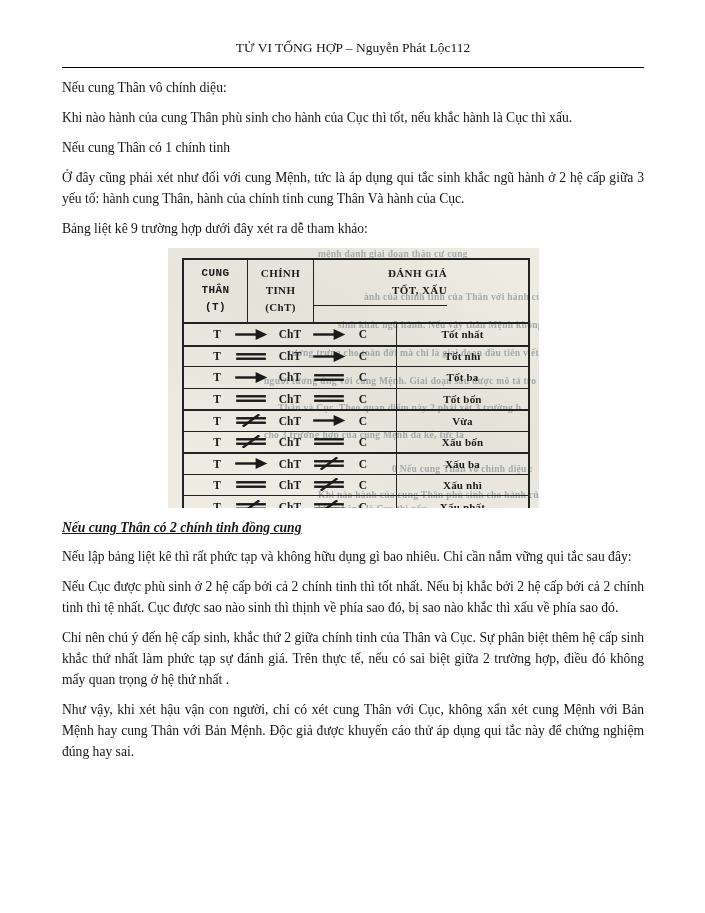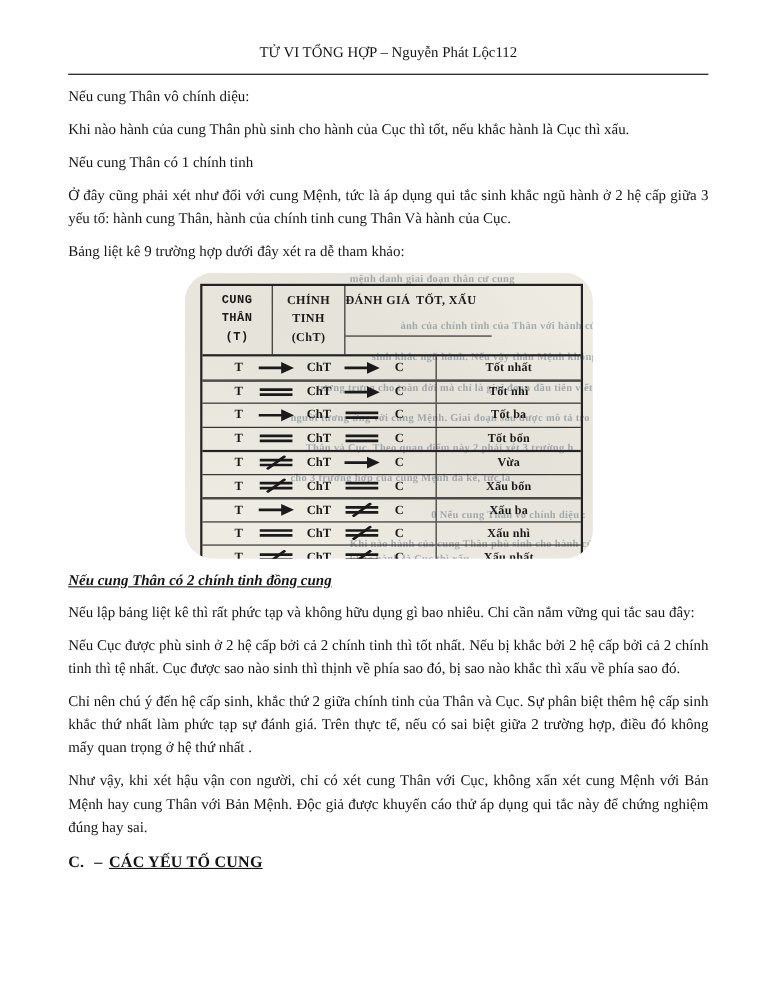--- a/index.html
+++ b/index.html
@@ -43,21 +43,20 @@
   .scan {
     position: relative;
     width: 371px; height: 260px;
     margin: 7px 0 9px 106px;
     background:
       radial-gradient(ellipse at 20% 15%, rgba(120,120,110,.07), transparent 55%),
       radial-gradient(ellipse at 85% 70%, rgba(120,120,110,.08), transparent 50%),
       radial-gradient(ellipse at 55% 40%, rgba(140,135,120,.06), transparent 60%),
       #eeebe2;
     overflow: hidden;
-    border-radius: 26px;
   }
   .bleed-layer { position: absolute; inset: 0; z-index: 0; }
   .bleed {
     position: absolute; white-space: nowrap;
     font-size: 9.5px; font-weight: bold;
     color: rgba(100,120,132,.55);
     filter: blur(.4px);
     letter-spacing: .3px;
   }
 
@@ -71,21 +70,21 @@
   .hdr-cell {
     display: flex; flex-direction: column; align-items: center;
     padding-top: 7px; gap: 5px;
     font-size: 11px; letter-spacing: .4px;
     border-right: 1.6px solid #222;
   }
   .hdr-cell:last-child { border-right: none; }
   .hc1 { width: 64px; font-family: Liberation Mono, monospace; } .hc2 { width: 66px; } .hc3 { width: 83px; padding-top: 24px; }
   .hc4 { width: 133px; padding: 0; gap: 0; }
   .hc4 .hdr-sub {
-    width: 100%; display: flex; align-items: flex-start;
+    width: 100%; display: flex; flex-direction: column; align-items: flex-end;
     padding-top: 7px; gap: 5px; height: 46px;
     border-bottom: 1.6px solid #222;
   }
 
   .trow { display: flex; height: 21.5px; border-bottom: 1.4px solid #222; }
   .trow:last-child { border-bottom: none; }
   .trow.group-start { border-top: 1.6px solid #222; }
   .rel-cell {
     width: 213px; border-right: 1.6px solid #222;
     display: flex; align-items: center; justify-content: center;
@@ -389,17 +388,14 @@
         </span>
     </div>
   </div>
 
   <h3 class="subhead-italic">Nếu cung Thân có 2 chính tinh đồng cung</h3>
   <p class="para">Nếu lập bảng liệt kê thì rất phức tạp và không hữu dụng gì bao nhiêu. Chỉ cần nắm vững qui tắc sau đây:</p>
   <p class="para">Nếu Cục được phù sinh ở 2 hệ cấp bởi cả 2 chính tinh thì tốt nhất. Nếu bị khắc bởi 2 hệ cấp bởi cả 2 chính tinh thì tệ nhất. Cục được sao nào sinh thì thịnh về phía sao đó, bị sao nào khắc thì xấu về phía sao đó.</p>
   <p class="para">Chỉ nên chú ý đến hệ cấp sinh, khắc thứ 2 giữa chính tinh của Thân và Cục. Sự phân biệt thêm hệ cấp sinh khắc thứ nhất làm phức tạp sự đánh giá. Trên thực tế, nếu có sai biệt giữa 2 trường hợp, điều đó không mấy quan trọng ở hệ thứ nhất .</p>
   <p class="para">Như vậy, khi xét hậu vận con người, chỉ có xét cung Thân với Cục, không xẩn xét cung Mệnh với Bản Mệnh hay cung Thân với Bản Mệnh. Độc giả được khuyến cáo thử áp dụng qui tắc này để chứng nghiệm đúng hay sai.</p>
 
-  <h2 class="section-head">
-    <span>C.</span><span class="sec-dash">–</span><span class="sec-title">CÁC YẾU TỐ CUNG</span>
-  </h2>
 
 </div>
 
 </body></html>

